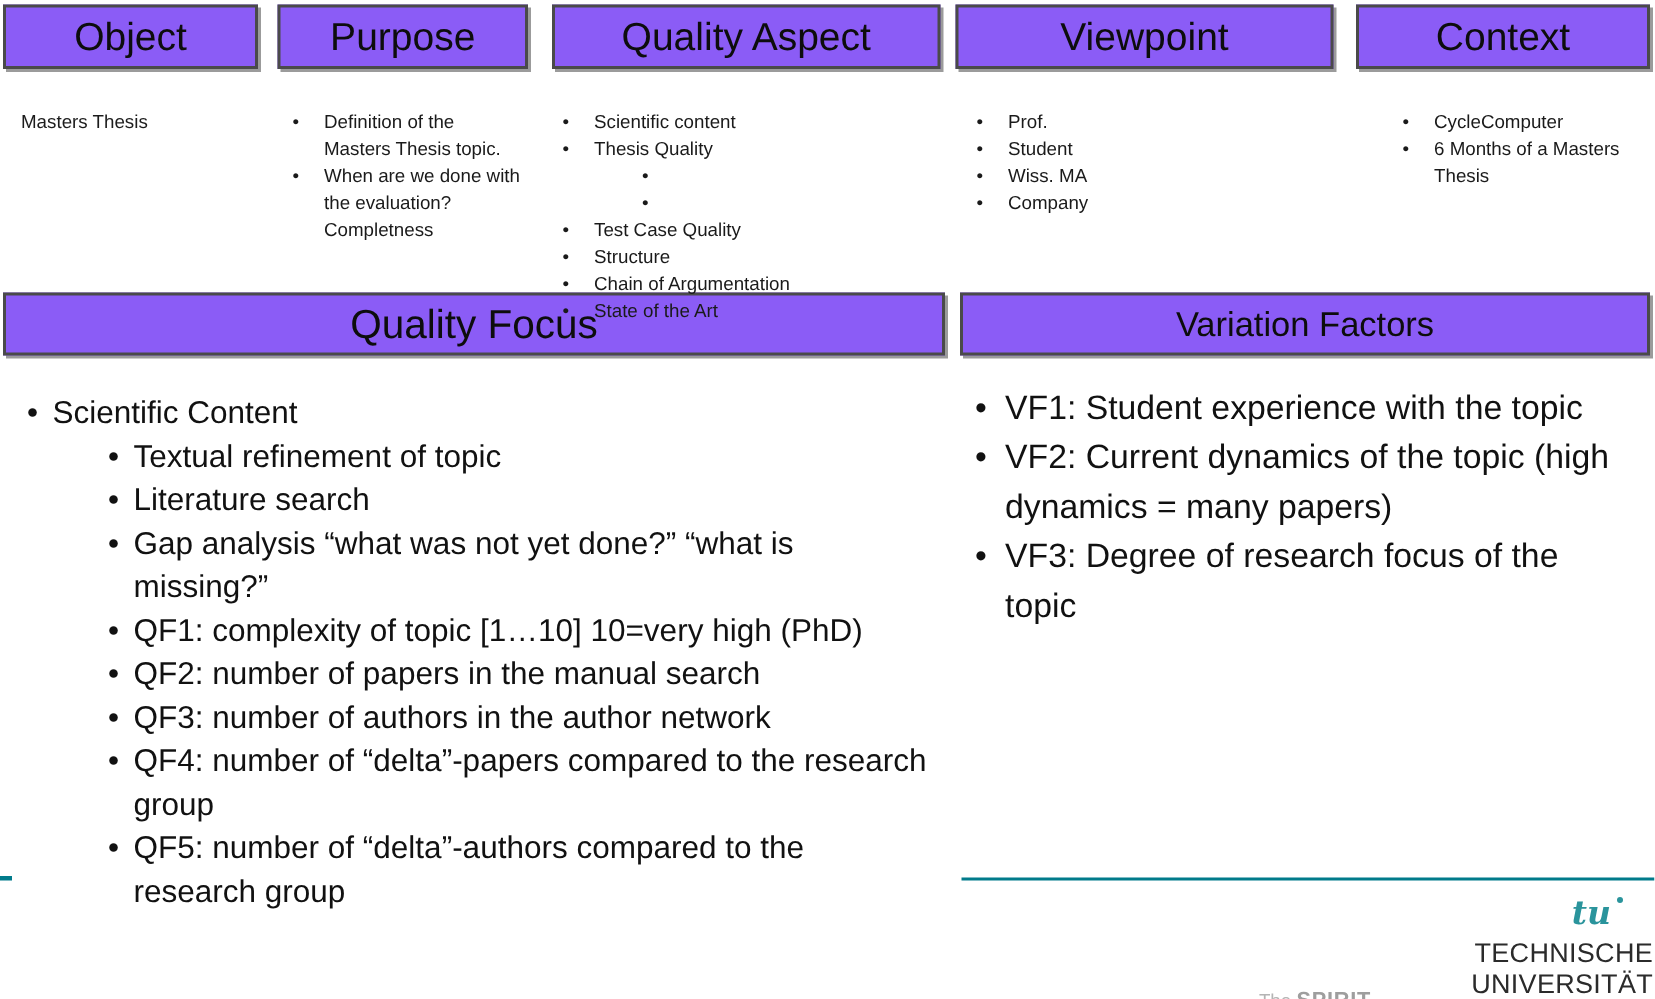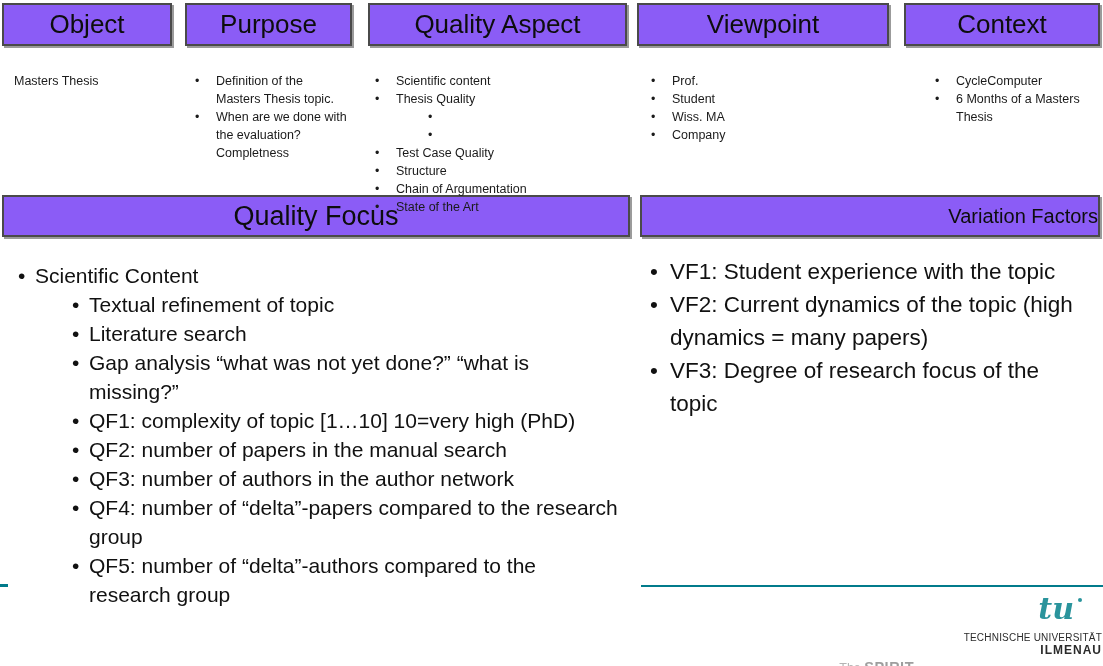--- a/index.html
+++ b/index.html
@@ -17,21 +17,21 @@
     box-shadow:2px 2px 0 #9b9b9b;
     display:flex;align-items:center;justify-content:center;
     font-size:26px;color:#0d0d0d;z-index:2;
   }
   #box-object{left:2px;width:166px;}
   #box-purpose{left:185px;width:163px;}
   #box-quality-aspect{left:368px;width:255px;}
   #box-viewpoint{left:637px;width:248px;}
   #box-context{left:904px;width:192px;}
   #box-quality-focus{left:2px;top:195px;width:624px;height:38px;font-size:27px;}
-  #box-variation-factors{left:640px;top:195px;width:456px;height:38px;font-size:20px;justify-content:flex-end;}
+  #box-variation-factors{left:640px;top:195px;width:456px;height:38px;font-size:23px;}
 
   
   .li{display:flex;align-items:flex-start;}
   .b{flex:0 0 auto;}
   .t{flex:1 1 auto;}
 
   
   .sm{font-size:12.5px;line-height:18px;color:#1a1a1a;}
   .sm .b{width:21px;padding-left:3px;}
   .sm .li.lvl1{margin-left:53px;}
@@ -66,27 +66,27 @@
   #spirit{left:836px;top:659px;width:78px;text-align:right;line-height:15px;}
   #spirit .thin{color:#b4b4b4;font-size:12.5px;font-weight:400;}
   #spirit .bold{color:#9e9e9e;font-size:14.5px;font-weight:700;letter-spacing:0.5px;}
   #spirit .tag{color:#b4b4b4;font-size:13px;display:block;margin-top:1px;margin-right:2px;}
 
   
   #tu-logo{left:922px;top:594px;width:180px;text-align:right;}
   #tu-glyph{
     display:block;margin:0 28px 0 0;height:30px;line-height:30px;
     color:#2a949c;font-family:"DejaVu Serif","Liberation Serif",serif;
-    font-style:italic;font-weight:700;font-size:30px;position:relative;
+    font-style:italic;font-weight:700;font-size:22px;position:relative;
   }
   #tu-glyph .dot{
     position:absolute;right:-8px;top:4px;width:4px;height:4px;border-radius:50%;
     background:#2a949c;
   }
-  #tu-line1{display:block;font-size:10px;color:#2b2b2b;letter-spacing:0.2px;margin-top:8px;}
+  #tu-line1{display:block;font-size:18px;color:#2b2b2b;letter-spacing:0.2px;margin-top:1px;}
   #tu-line2{display:block;font-size:12px;font-weight:700;color:#2b2b2b;letter-spacing:1px;margin-top:0;}
 </style>
 </head>
 <body>
 
 <div class="hdr-box" id="box-object">
   <span>Object</span>
 </div>
 <div class="hdr-box" id="box-purpose">
   <span>Purpose</span>

